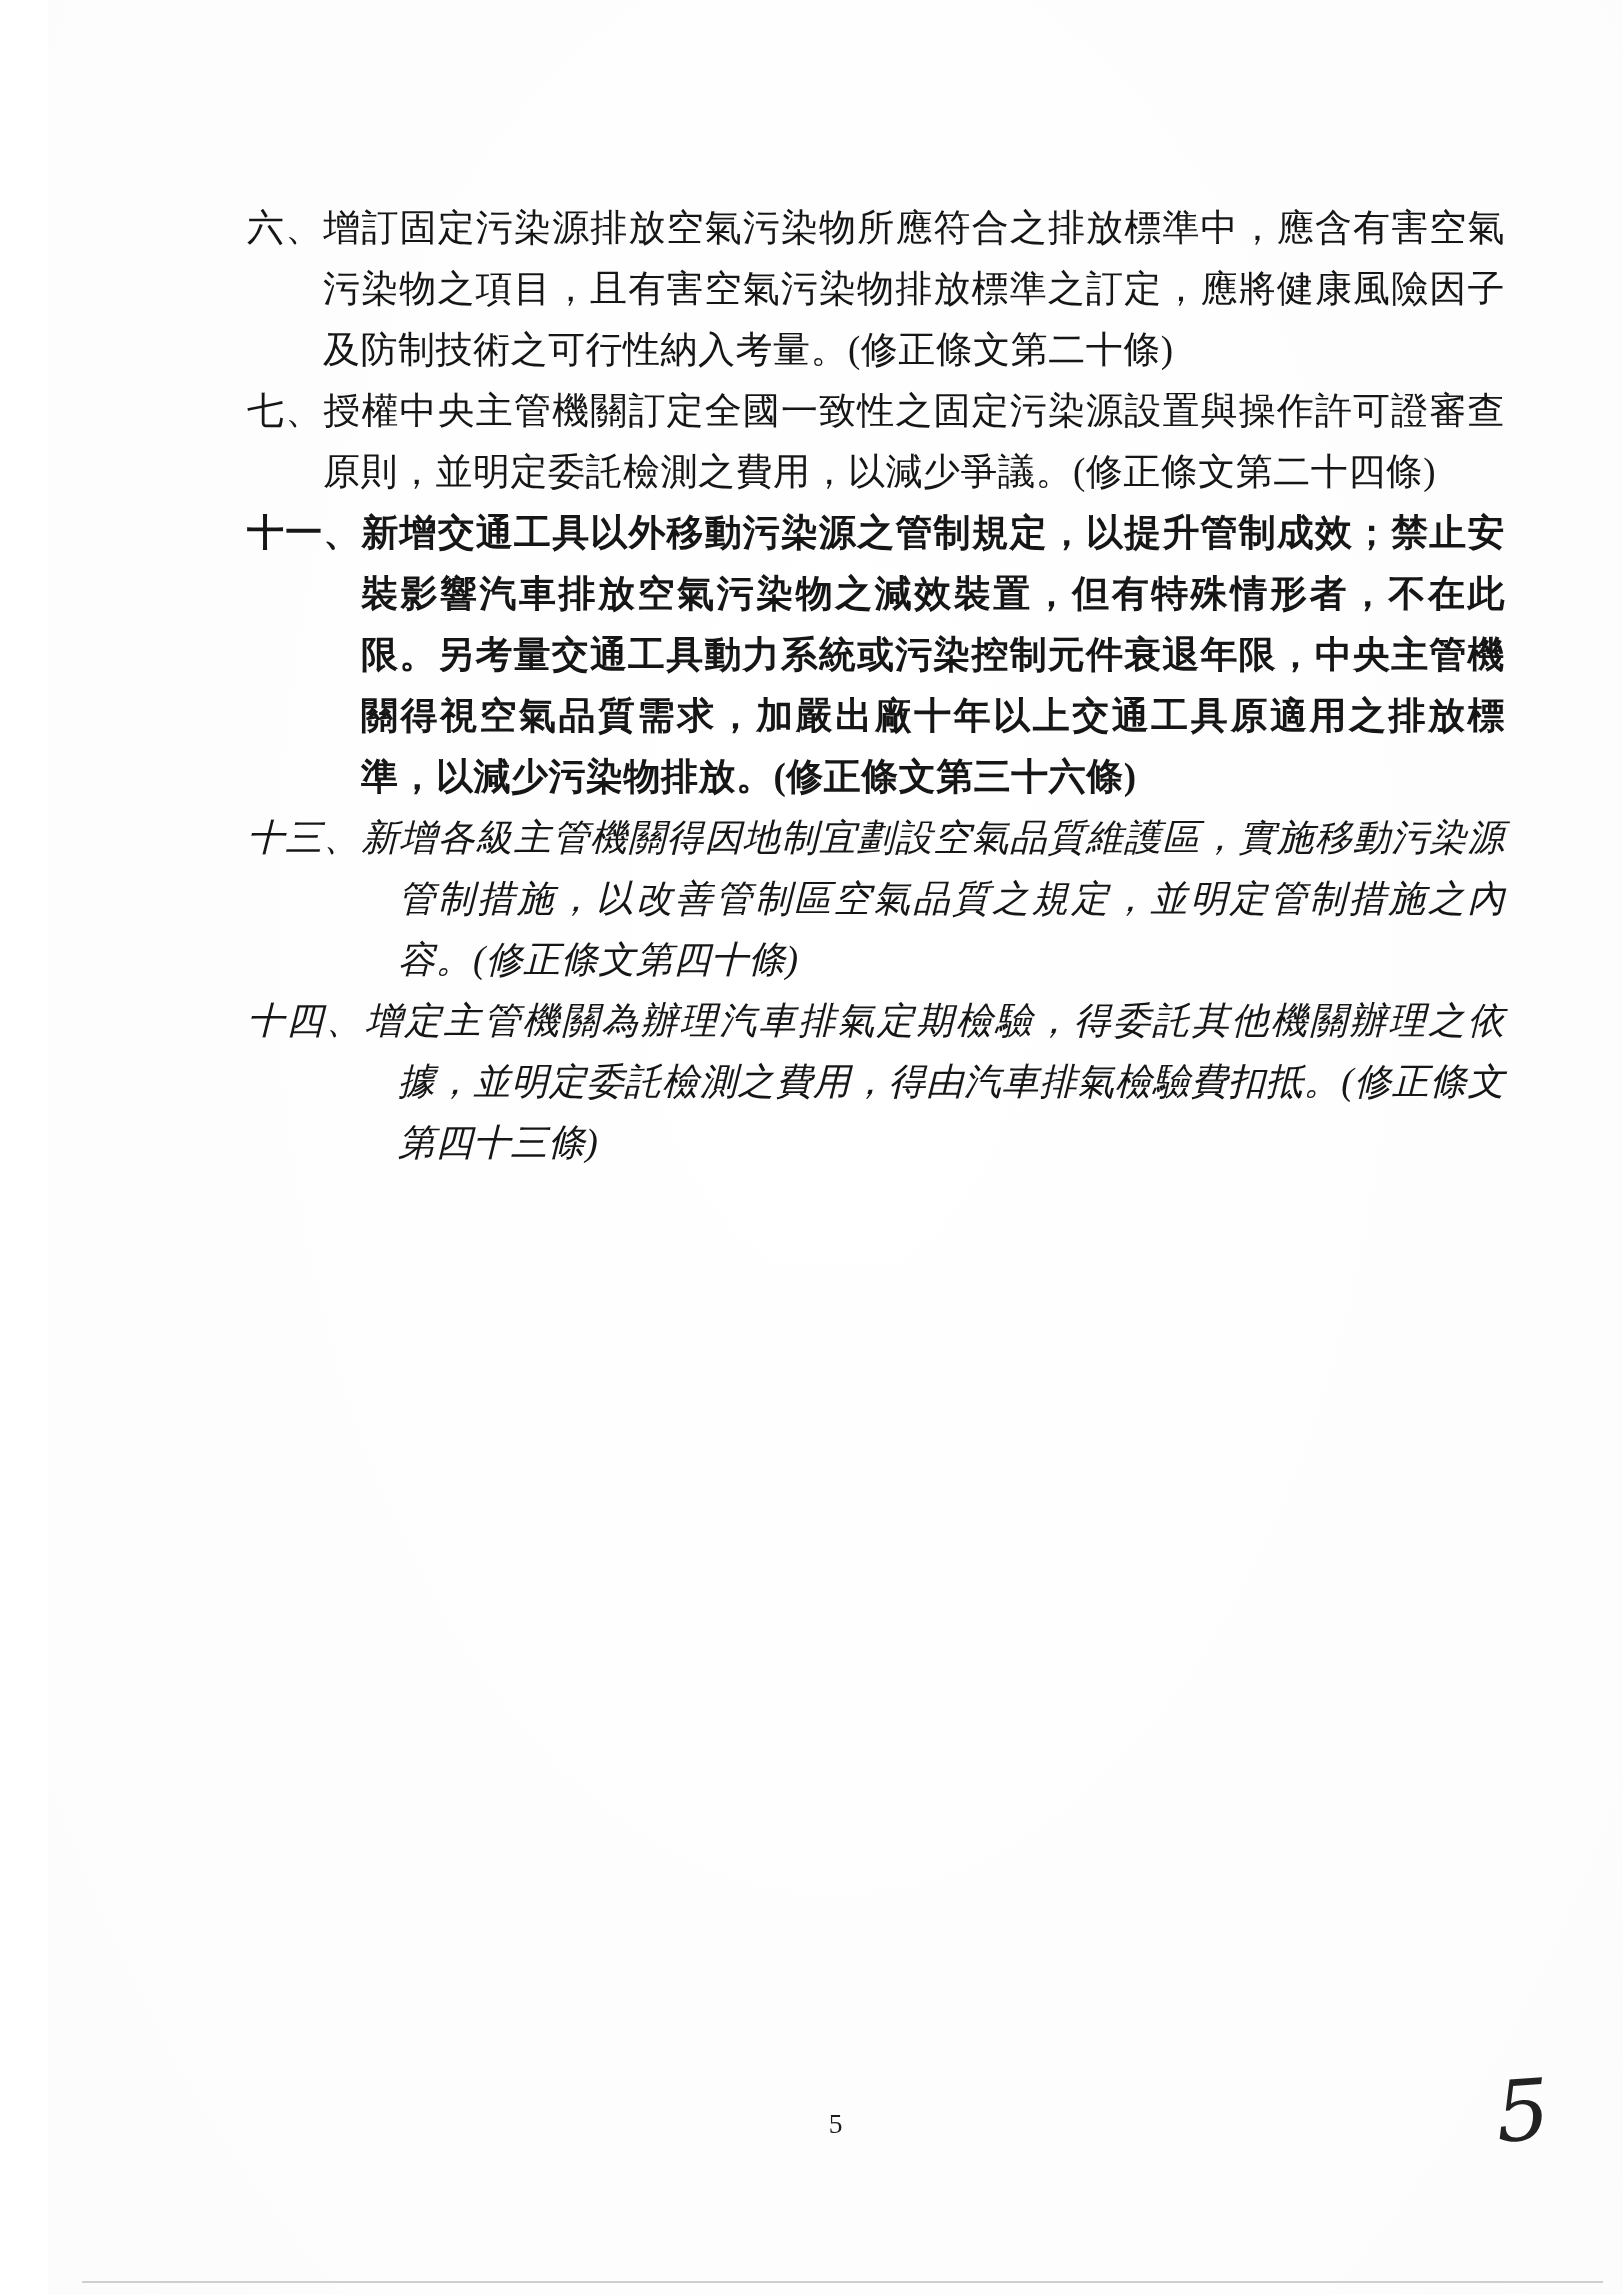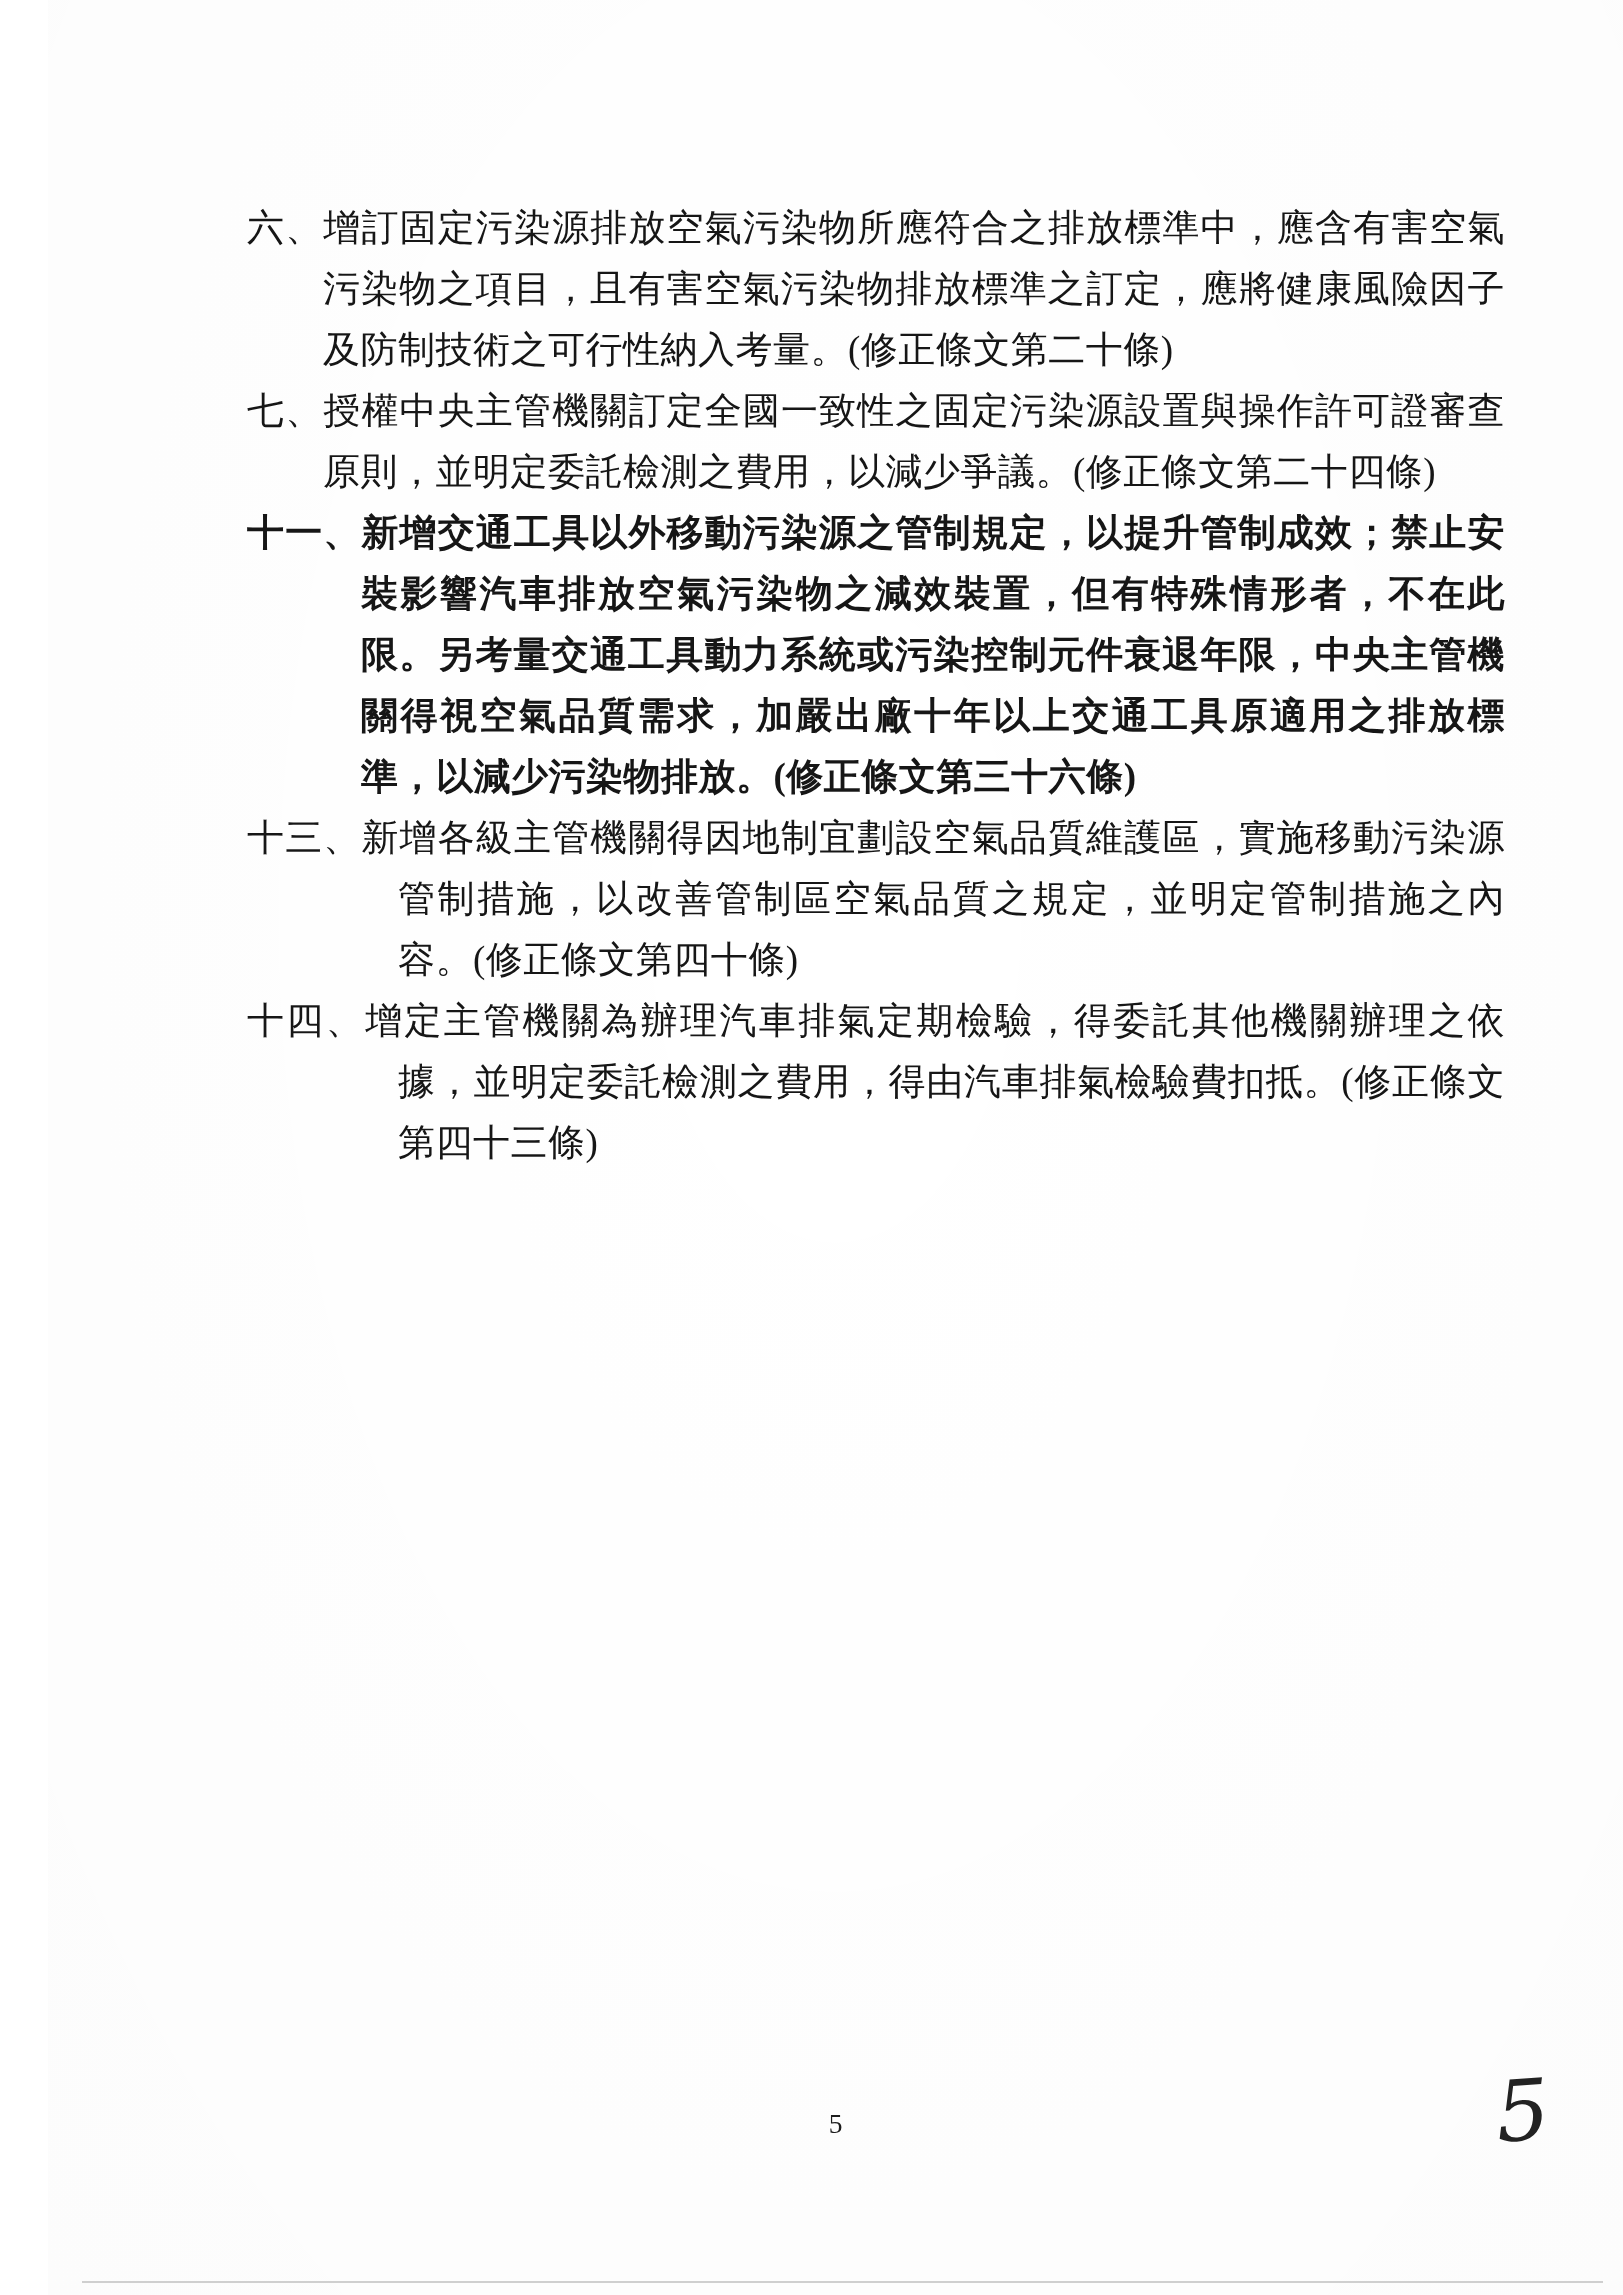--- a/index.html
+++ b/index.html
@@ -30,21 +30,21 @@
     font-size: 37px;
     line-height: 61px;
     letter-spacing: 0.5px;
   }
   .item {
     text-align: justify;
     text-justify: inter-ideograph;
   }
   .hang-2 { padding-left: 76px; text-indent: -76px; }
   .hang-3 { padding-left: 114px; text-indent: -114px; font-weight: bold; }
-  .hang-4 { padding-left: 151px; text-indent: -151px; }
+  .hang-4 { padding-left: 151px; text-indent: -151px; font-style: italic; }
   .num { white-space: nowrap; }
   .footer-page-number {
     position: absolute;
     left: 0;
     width: 100%;
     top: 2108px;
     text-align: center;
     font-size: 27.5px;
     color: #1c1c1c;
   }

